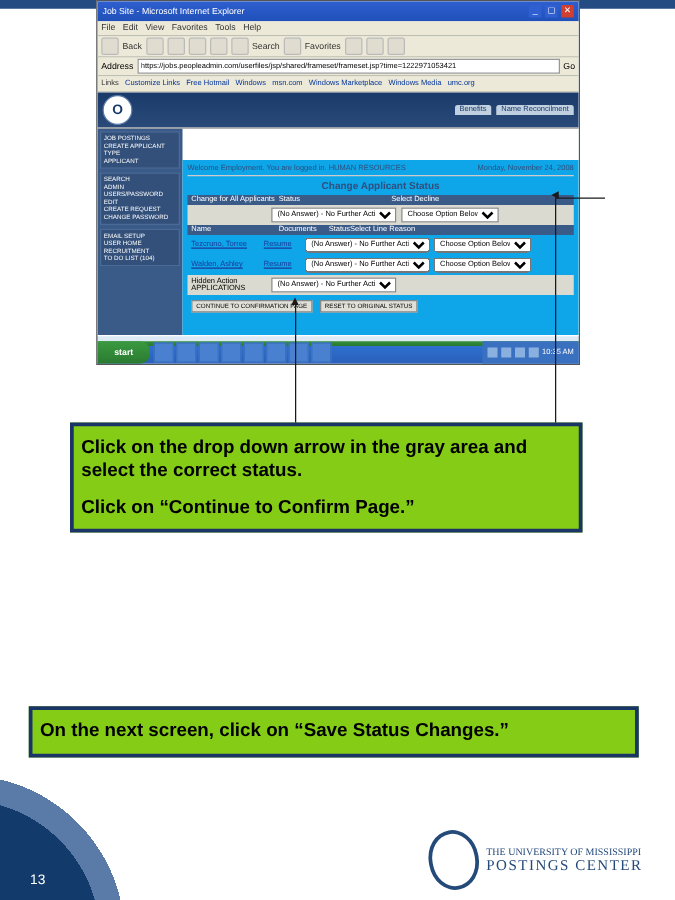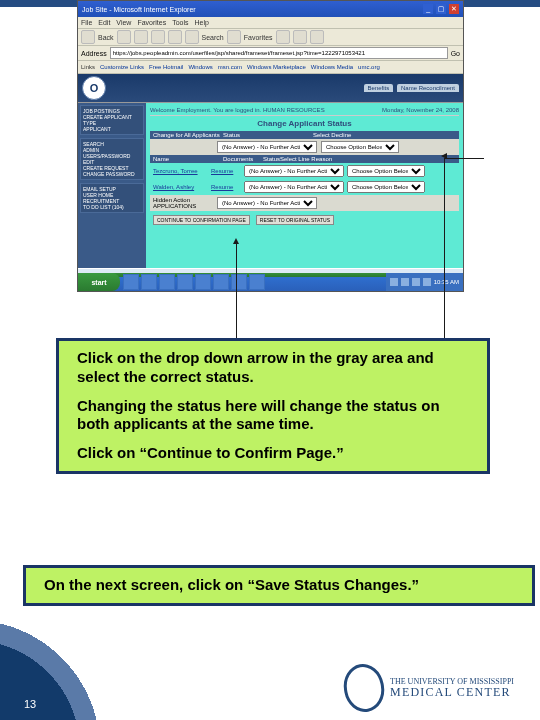--- a/index.html
+++ b/index.html
@@ -156,22 +156,23 @@
   }
   .sidebar .block {
     background:#33507a;
     border:1px solid #4a6a98;
     padding:2px;
     margin-bottom:3px;
     line-height: 1.2;
   }
   .main {
     flex: 1;
-    background: #5eead4;
+    background: #0ea5e9;
     padding: 2px 4px;
+    margin-top: 25px;
   }
   .subhead {
     font-size: 6px;
     color:#304e7c;
     border-bottom:1px solid #ccc;
     padding:2px 0;
     display:flex;
     justify-content:space-between;
   }
   .section-title {
@@ -252,23 +253,23 @@
     display:flex;
     align-items:center;
     gap:3px;
     font-size:6px;
   }
   .tray .ic { width:8px; height:8px; background:#8ab0e0; }
 
   
   .callout {
     position:absolute;
-    background:#bef264;
+    background:#84cc16;
     border:3px solid #1a3565;
-    padding:8px 18px;
+    padding:8px 6px;
     font-size:15px;
     font-weight:bold;
     font-family: "Helvetica Neue", Arial, sans-serif;
     line-height:1.25;
   }
   .callout.main-note { left:56px; top:338px; width:392px; }
   .callout.main-note p { margin:0 0 10px 0; }
   .callout.main-note p:last-child { margin-bottom:0; }
   .callout.secondary { left:23px; top:537px; width:470px; font-size:15px;margin-top:28px; }
   .arrow-line {
@@ -482,29 +483,28 @@
   </div>
 
   <div class="arrow-line arrow1"></div>
   <div class="arrow-head ah1"></div>
   <div class="arrow-line arrow2"></div>
   <div class="arrow-line arrow2b"></div>
   <div class="arrow-head ah2"></div>
 
   <div class="callout main-note">
     <p>Click on the drop down arrow in the gray area and select the correct status.</p>
-    <p>Changing the status here will change the status on both applicants at the same time.</p>
     <p>Click on “Continue to Confirm Page.”</p>
   </div>
   <div class="callout secondary">
     <span>On the next screen, click on “Save Status Changes.”</span>
   </div>
 
   <div class="footer-wave"></div>
   <div class="page-number">13</div>
   <div class="footer-logo">
     <div class="ring"></div>
     <div class="txt">
       <div>THE UNIVERSITY OF MISSISSIPPI</div>
-      <div class="big">MEDICAL CENTER</div>
+      <div class="big">POSTINGS CENTER</div>
     </div>
   </div>
 </div>
 
 </body></html>

